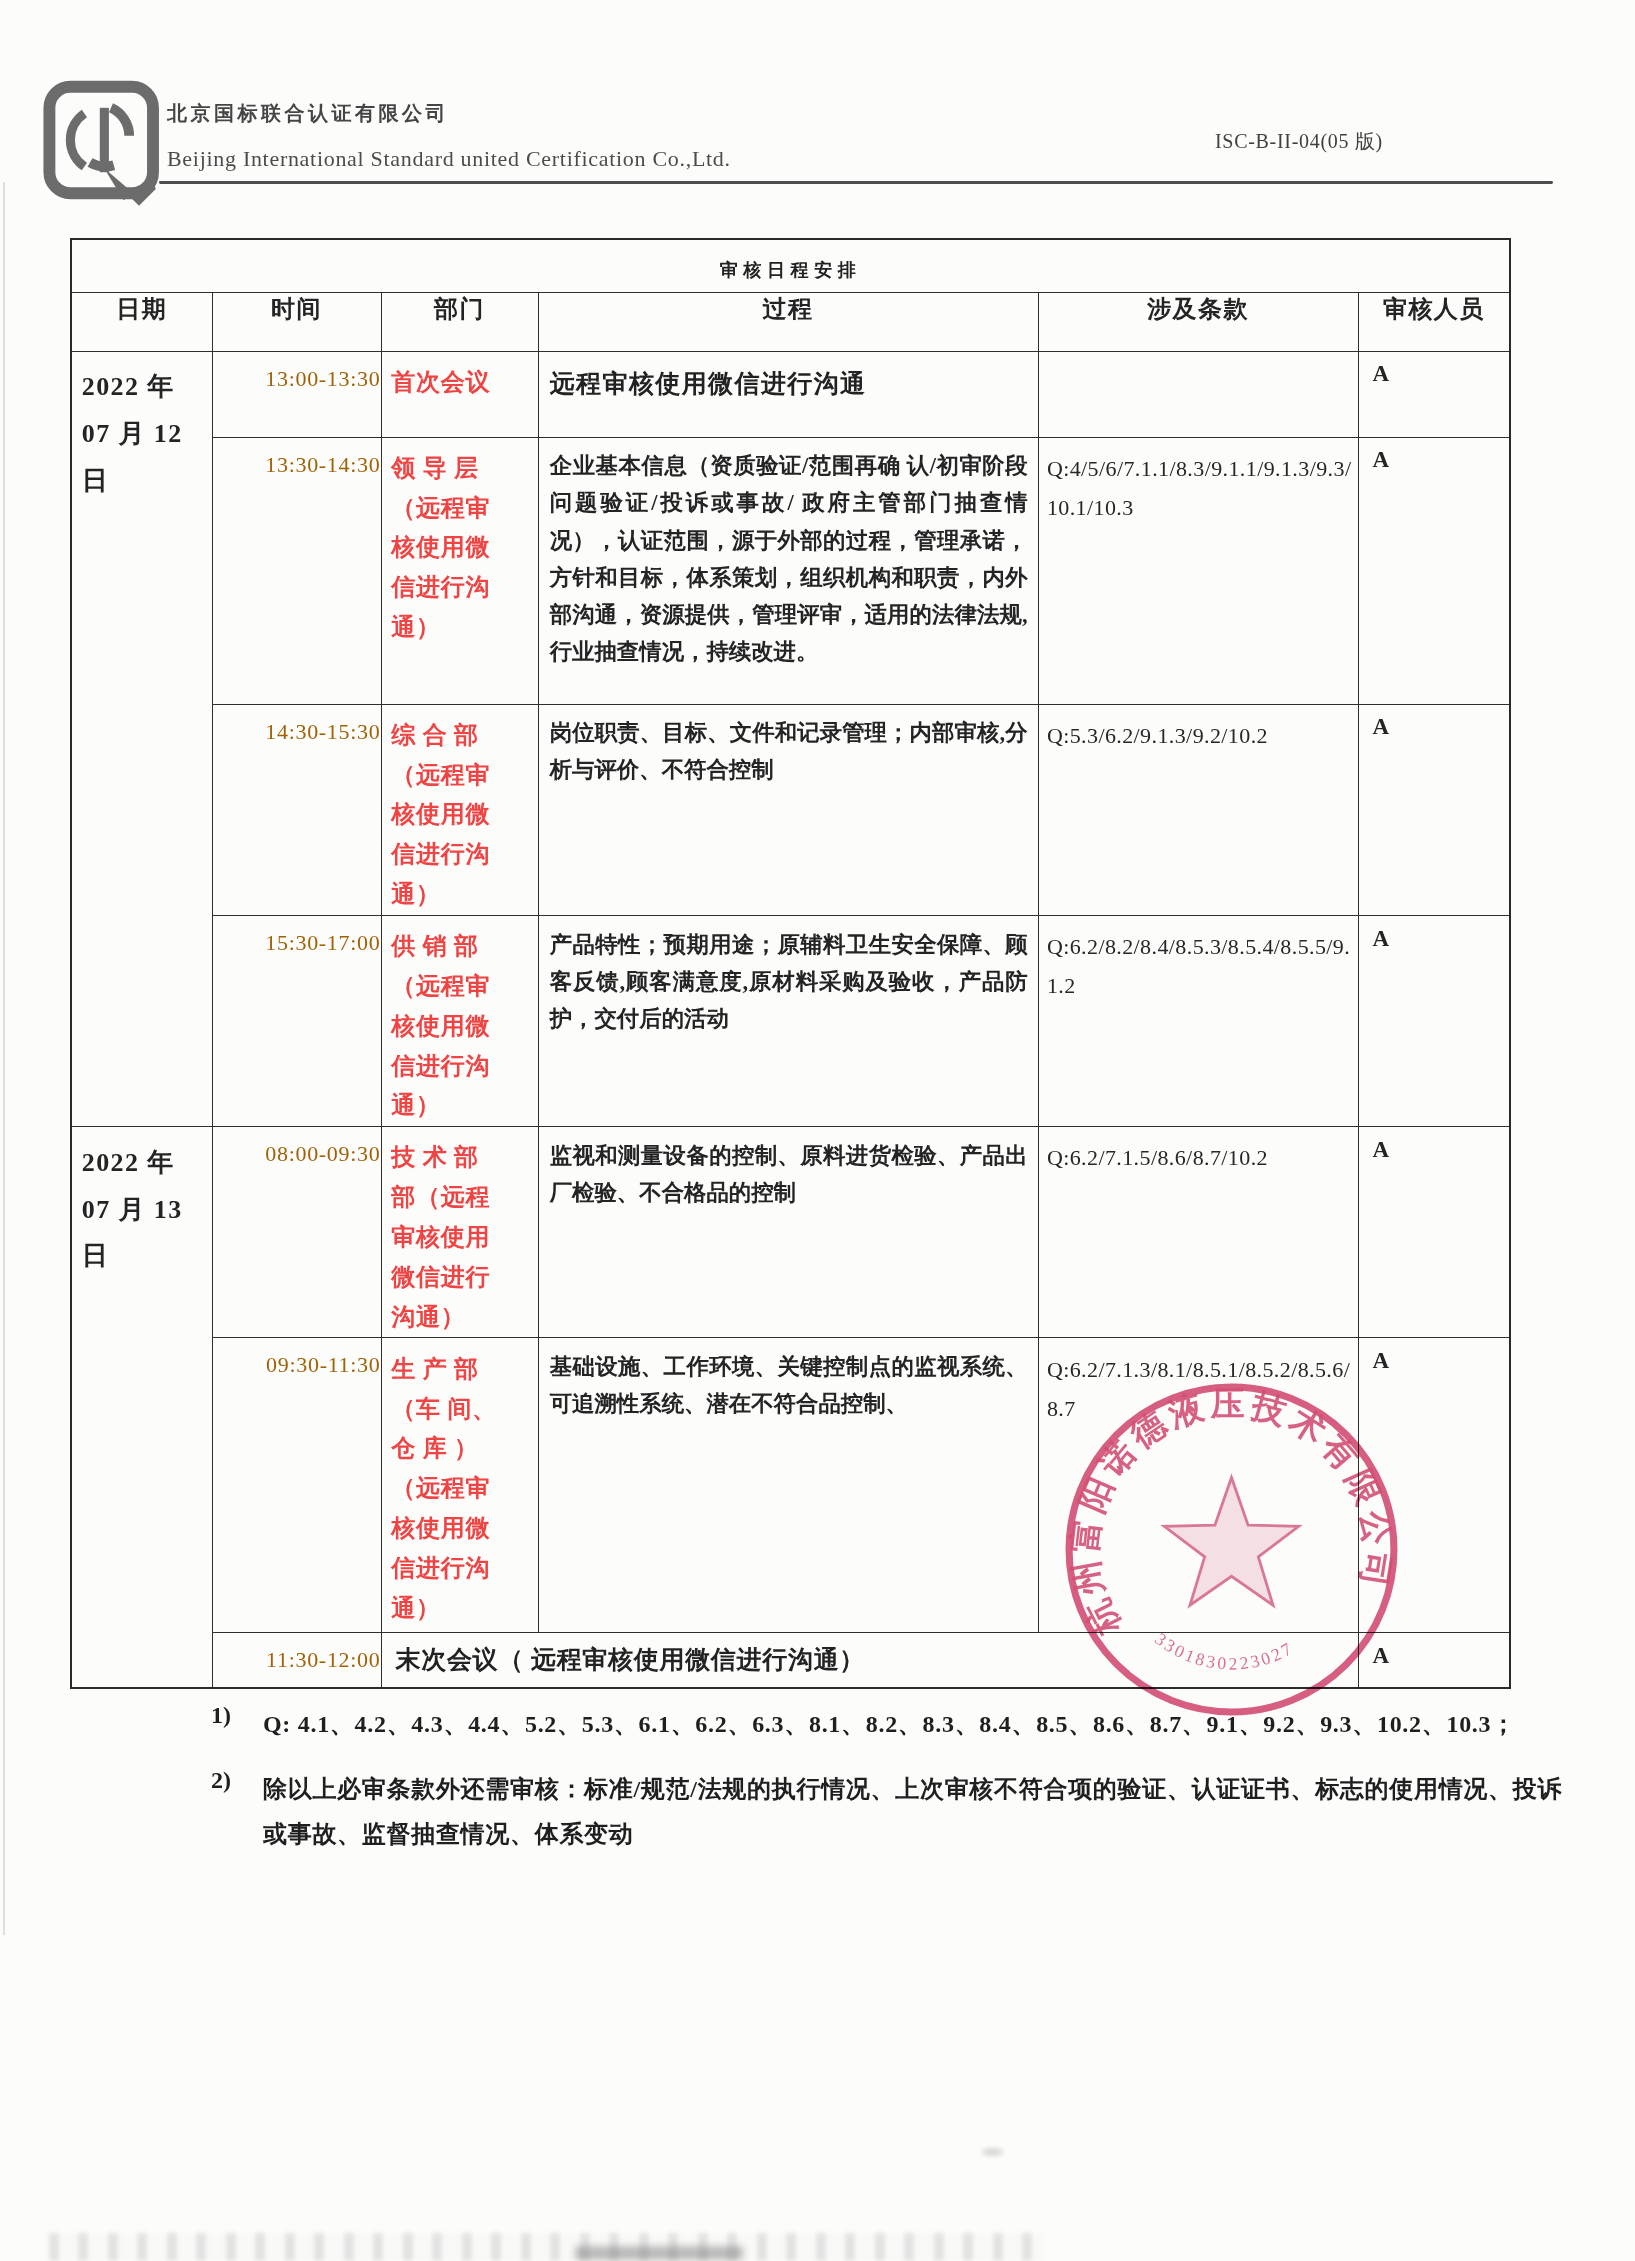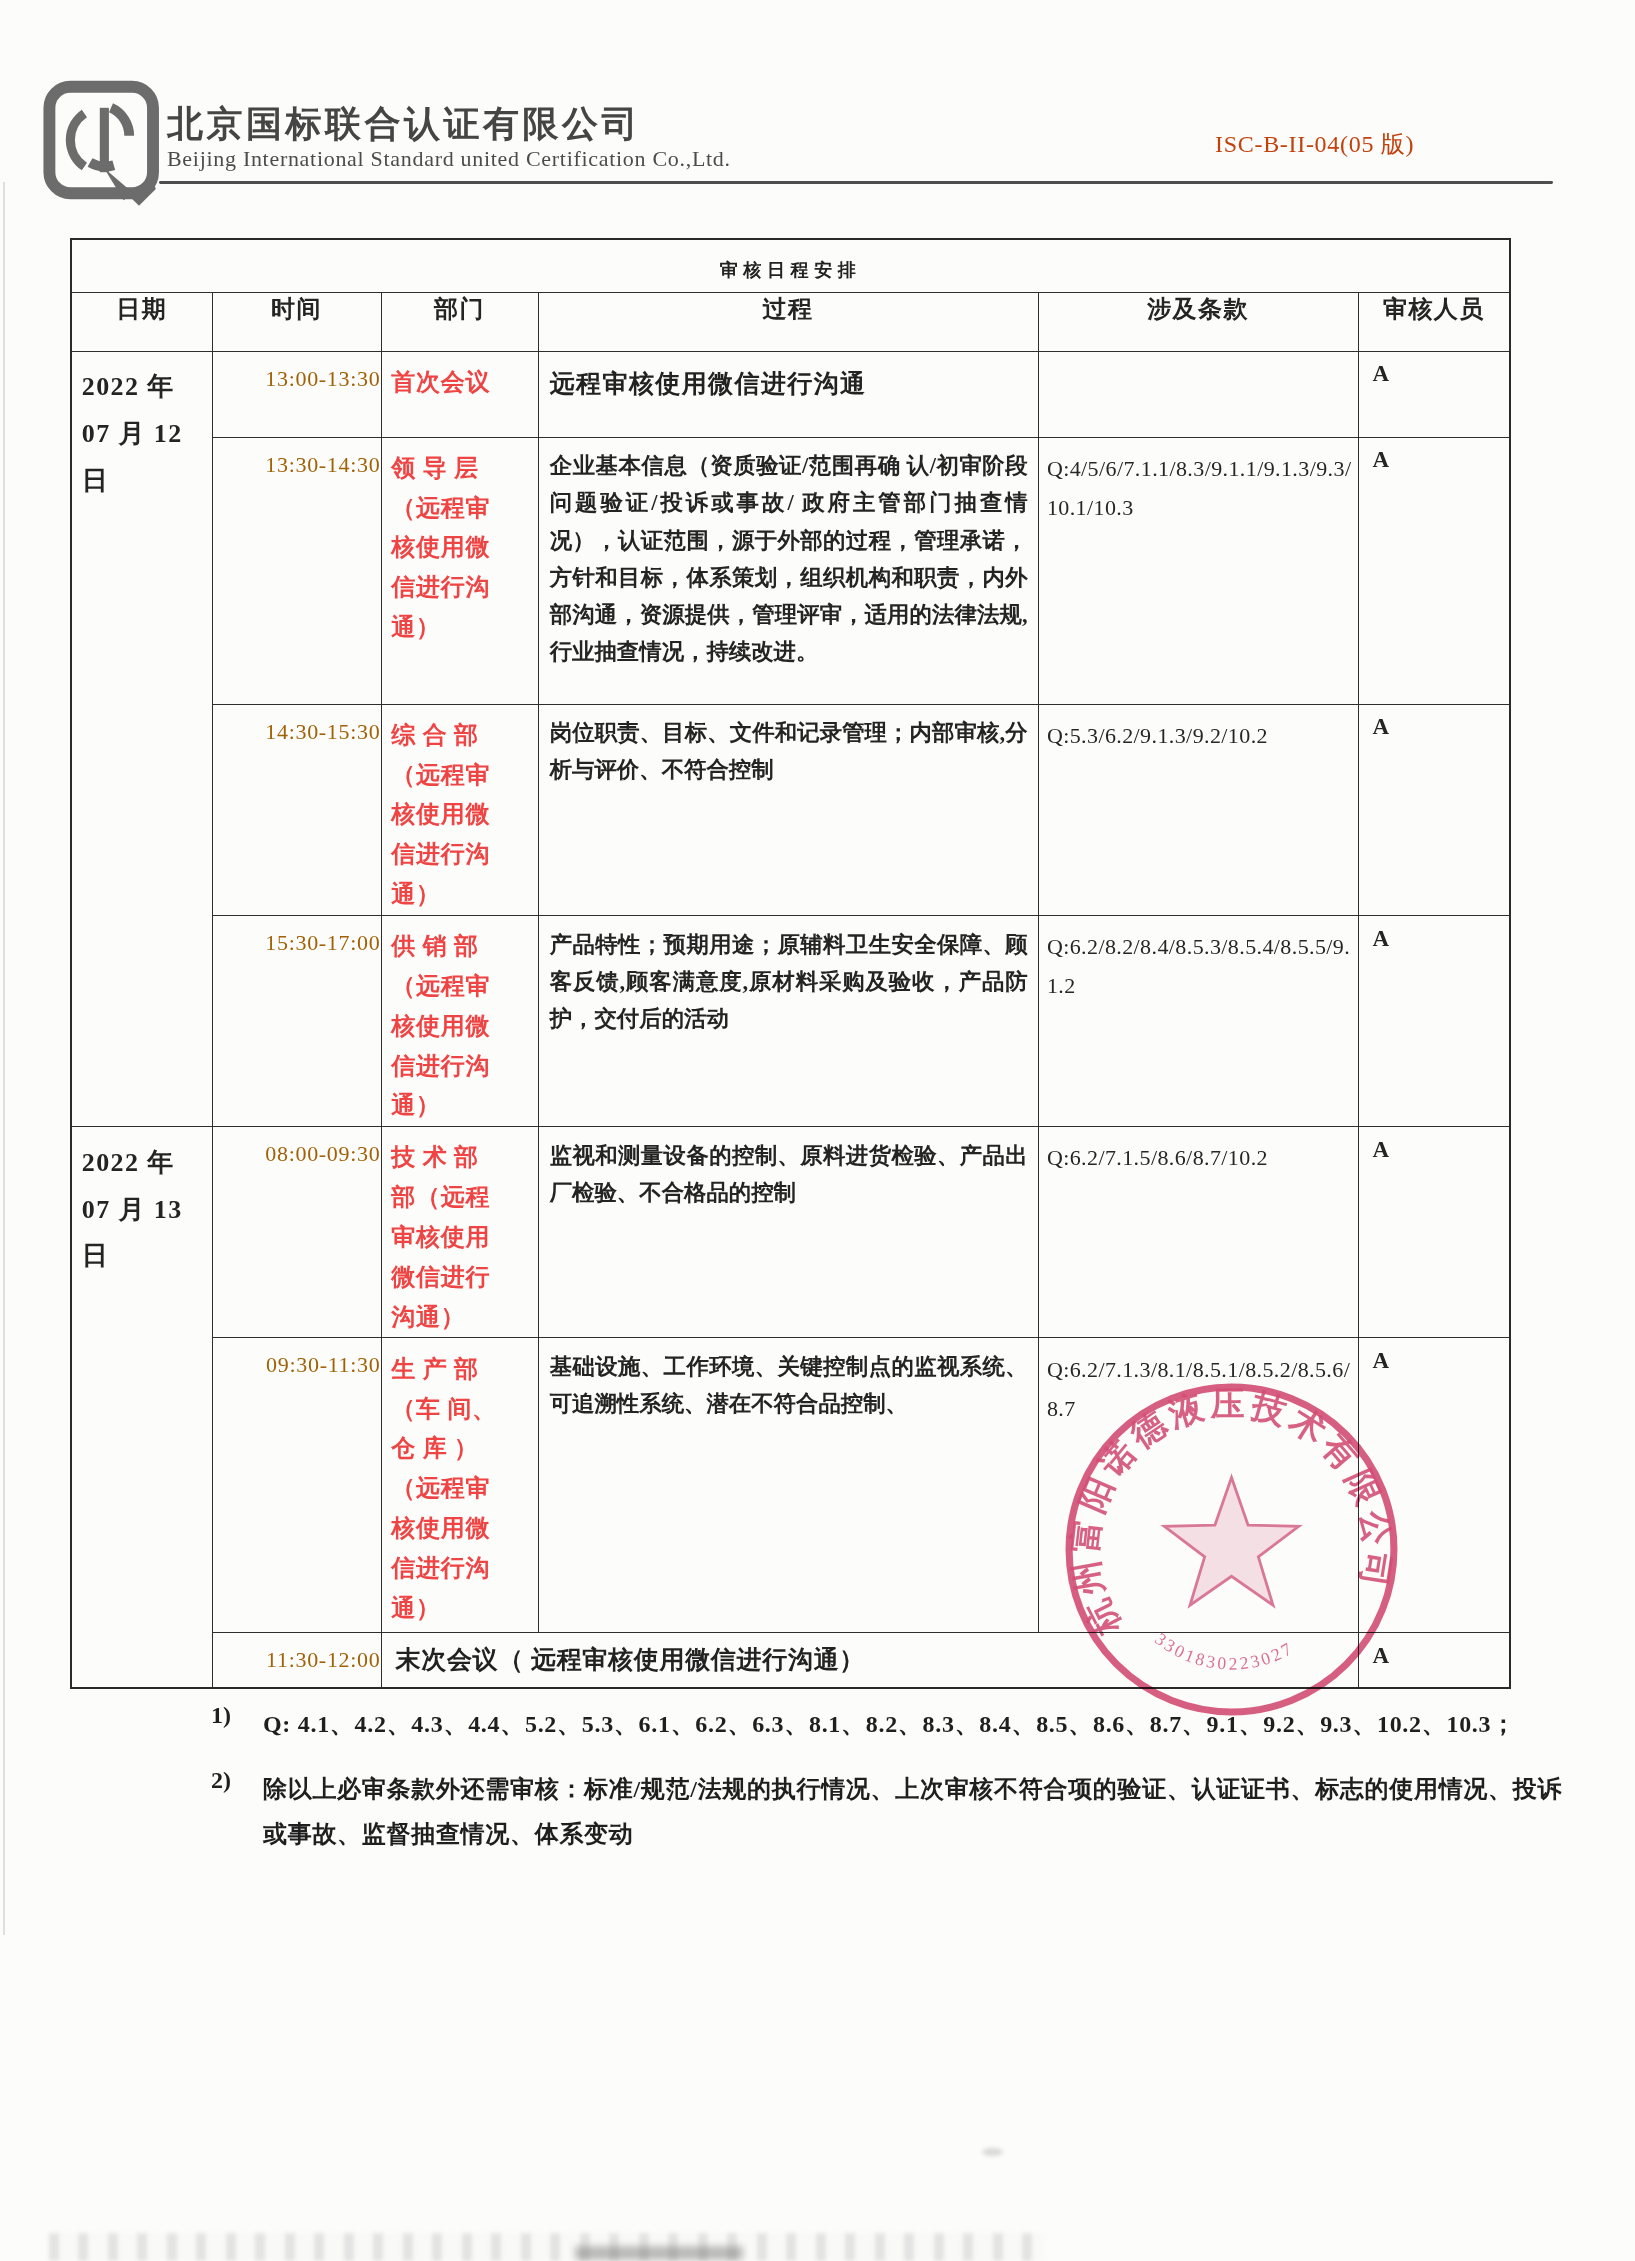--- a/index.html
+++ b/index.html
@@ -8,29 +8,29 @@
     width:1636px;height:2261px;
     background:#fcfcfb;
     overflow:hidden;
     font-family:"Liberation Serif","DejaVu Serif",serif;
     color:#1c1c1c;
   }
   
   .logo{position:absolute;left:41px;top:77px;}
   .brand-cn{
     position:absolute;left:167px;top:100px;
-    font-size:36px;font-weight:600;color:#454545;letter-spacing:3.5px;
+    font-size:20px;font-weight:600;color:#454545;letter-spacing:3.5px;
   }
   .brand-en{
     position:absolute;left:167px;top:146px;
     font-size:22px;color:#4c4c4c;letter-spacing:0.7px;
   }
   .doc-code{
     position:absolute;left:1215px;top:128px;
-    font-size:24px;color:#c2410c;letter-spacing:0.7px;
+    font-size:20px;color:#404040;letter-spacing:0.7px;
   }
   .hdr-rule{
     position:absolute;left:159px;top:181px;width:1394px;height:2.8px;
     background:#4e4e4e;border-radius:1.4px;
   }
   
   table.sched{
     position:absolute;left:70px;top:238px;width:1439px;
     border-collapse:collapse;table-layout:fixed;
     border:2.1px solid #2a2a2a;

